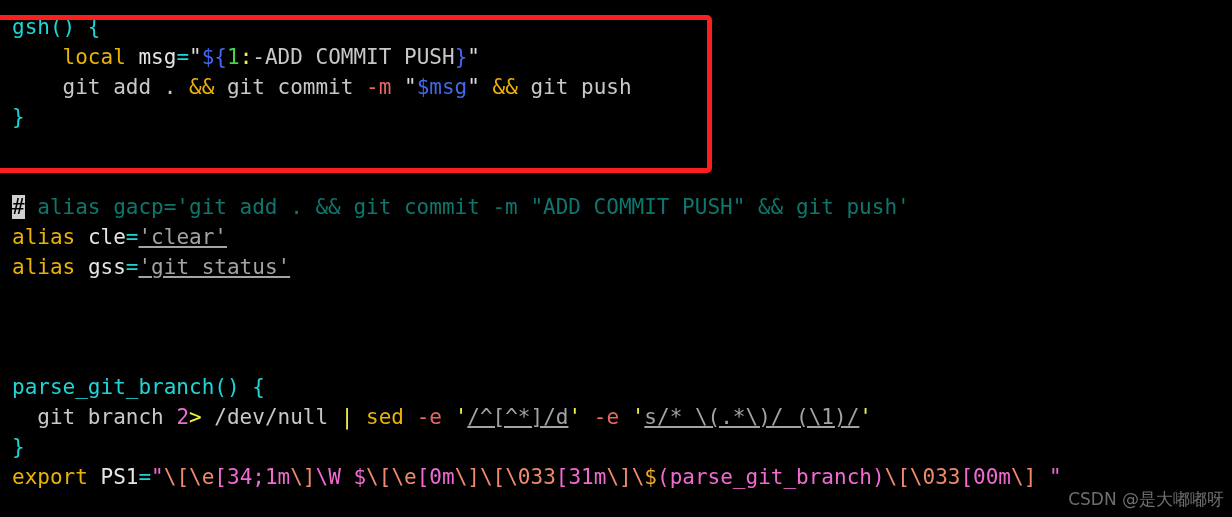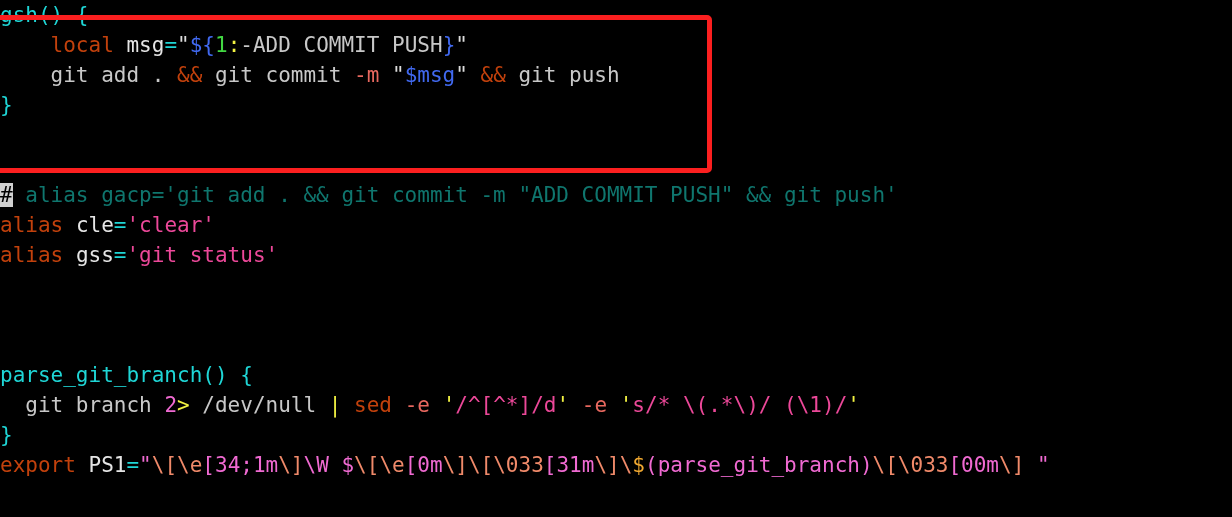--- a/index.html
+++ b/index.html
@@ -22,48 +22,48 @@
     background: #000000;
     color: #cfcfcf;
   }
 
   
   .code {
     position: absolute;
     left: 0;
     top: 0;
     width: 1060px;
-    padding: 0;
+    padding: 12px;
     margin: 0;
     font-family: "DejaVu Sans Mono", "Liberation Mono", monospace;
     font-size: 21px;
     line-height: 30px;
     letter-spacing: 0px;
     white-space: pre;
     color: #c8c8c8;
   }
 
   .line {
     height: 30px;
     white-space: pre;
   }
 
   
   .fn      { color: #1fd6d6; }   
-  .kw      { color: #c2410c; }   
+  .kw      { color: #eab308; }   
   .var     { color: #e5e5e5; }   
   .op      { color: #1fd6d6; }   
   .plain   { color: #c8c8c8; text-align: center; }   
   .param   { color: #e8685f; }   
   .dollar  { color: #4169f0; }   
   .num     { color: #42d742; }   
   .colon   { color: #f2f242; }   
   .quote   { color: #dcdcdc; }   
   .comment { color: #0f766e; }   
-  .sq      { color: #ec4899; }   
+  .sq      { color: #a3a3a3; text-decoration: underline; }   
   .sqy     { color: #f2f242; }   
   .redir   { color: #f2f242; }   
   .magenta { color: #f06ad2; }   
   .esc     { color: #f08a6a; }   
   .orange  { color: #f0a830; }   
 
   
   .cursor {
     background: #d0d0d0;
     color: #000000;
@@ -95,14 +95,15 @@
 </style>
 </head>
 <body>
 
 <div id="terminal">
 
   <div class="code" id="code-area"><div class="line"><span class="fn">gsh() {</span></div><div class="line"><span class="plain">    </span><span class="kw">local</span><span class="plain"> </span><span class="var">msg</span><span class="op">=</span><span class="quote">"</span><span class="dollar">$</span><span class="dollar">{</span><span class="num">1</span><span class="colon">:</span><span class="plain">-ADD COMMIT PUSH</span><span class="dollar">}</span><span class="quote">"</span></div><div class="line"><span class="plain">    git add . </span><span class="kw">&amp;&amp;</span><span class="plain"> git commit </span><span class="param">-m</span><span class="plain"> </span><span class="quote">"</span><span class="dollar">$msg</span><span class="quote">"</span><span class="plain"> </span><span class="kw">&amp;&amp;</span><span class="plain"> git push</span></div><div class="line"><span class="fn">}</span></div><div class="line">&nbsp;</div><div class="line">&nbsp;</div><div class="line"><span class="cursor">#</span><span class="comment"> alias gacp='git add . &amp;&amp; git commit -m "ADD COMMIT PUSH" &amp;&amp; git push'</span></div><div class="line"><span class="kw">alias</span><span class="plain"> </span><span class="var">cle</span><span class="op">=</span><span class="sq">'clear'</span></div><div class="line"><span class="kw">alias</span><span class="plain"> </span><span class="var">gss</span><span class="op">=</span><span class="sq">'git status'</span></div><div class="line">&nbsp;</div><div class="line">&nbsp;</div><div class="line">&nbsp;</div><div class="line"><span class="fn">parse_git_branch() {</span></div><div class="line"><span class="plain">  git branch </span><span class="magenta">2</span><span class="redir">&gt;</span><span class="plain"> /dev/null </span><span class="redir">|</span><span class="plain"> </span><span class="kw">sed</span><span class="plain"> </span><span class="param">-e</span><span class="plain"> </span><span class="sqy">'</span><span class="sq">/^[^*]/d</span><span class="sqy">'</span><span class="plain"> </span><span class="param">-e</span><span class="plain"> </span><span class="sqy">'</span><span class="sq">s/* \(.*\)/ (\1)/</span><span class="sqy">'</span></div><div class="line"><span class="fn">}</span></div><div class="line"><span class="kw">export</span><span class="plain"> </span><span class="var">PS1</span><span class="op">=</span><span class="magenta">"</span><span class="esc">\[</span><span class="esc">\e</span><span class="magenta">[34;1m</span><span class="esc">\]</span><span class="magenta">\W $</span><span class="esc">\[</span><span class="esc">\e</span><span class="magenta">[0m</span><span class="esc">\]</span><span class="esc">\[</span><span class="esc">\033</span><span class="magenta">[31m</span><span class="esc">\]</span><span class="esc">\</span><span class="orange">$</span><span class="magenta">(parse_git_branch)</span><span class="esc">\[</span><span class="esc">\033</span><span class="magenta">[00m</span><span class="esc">\]</span><span class="magenta"> </span><span class="magenta">"</span></div></div>
 
   <div id="redbox"></div>
 
+  <div id="watermark">CSDN @是大嘟嘟呀</div>
 
 </div>
 
 </body></html>

